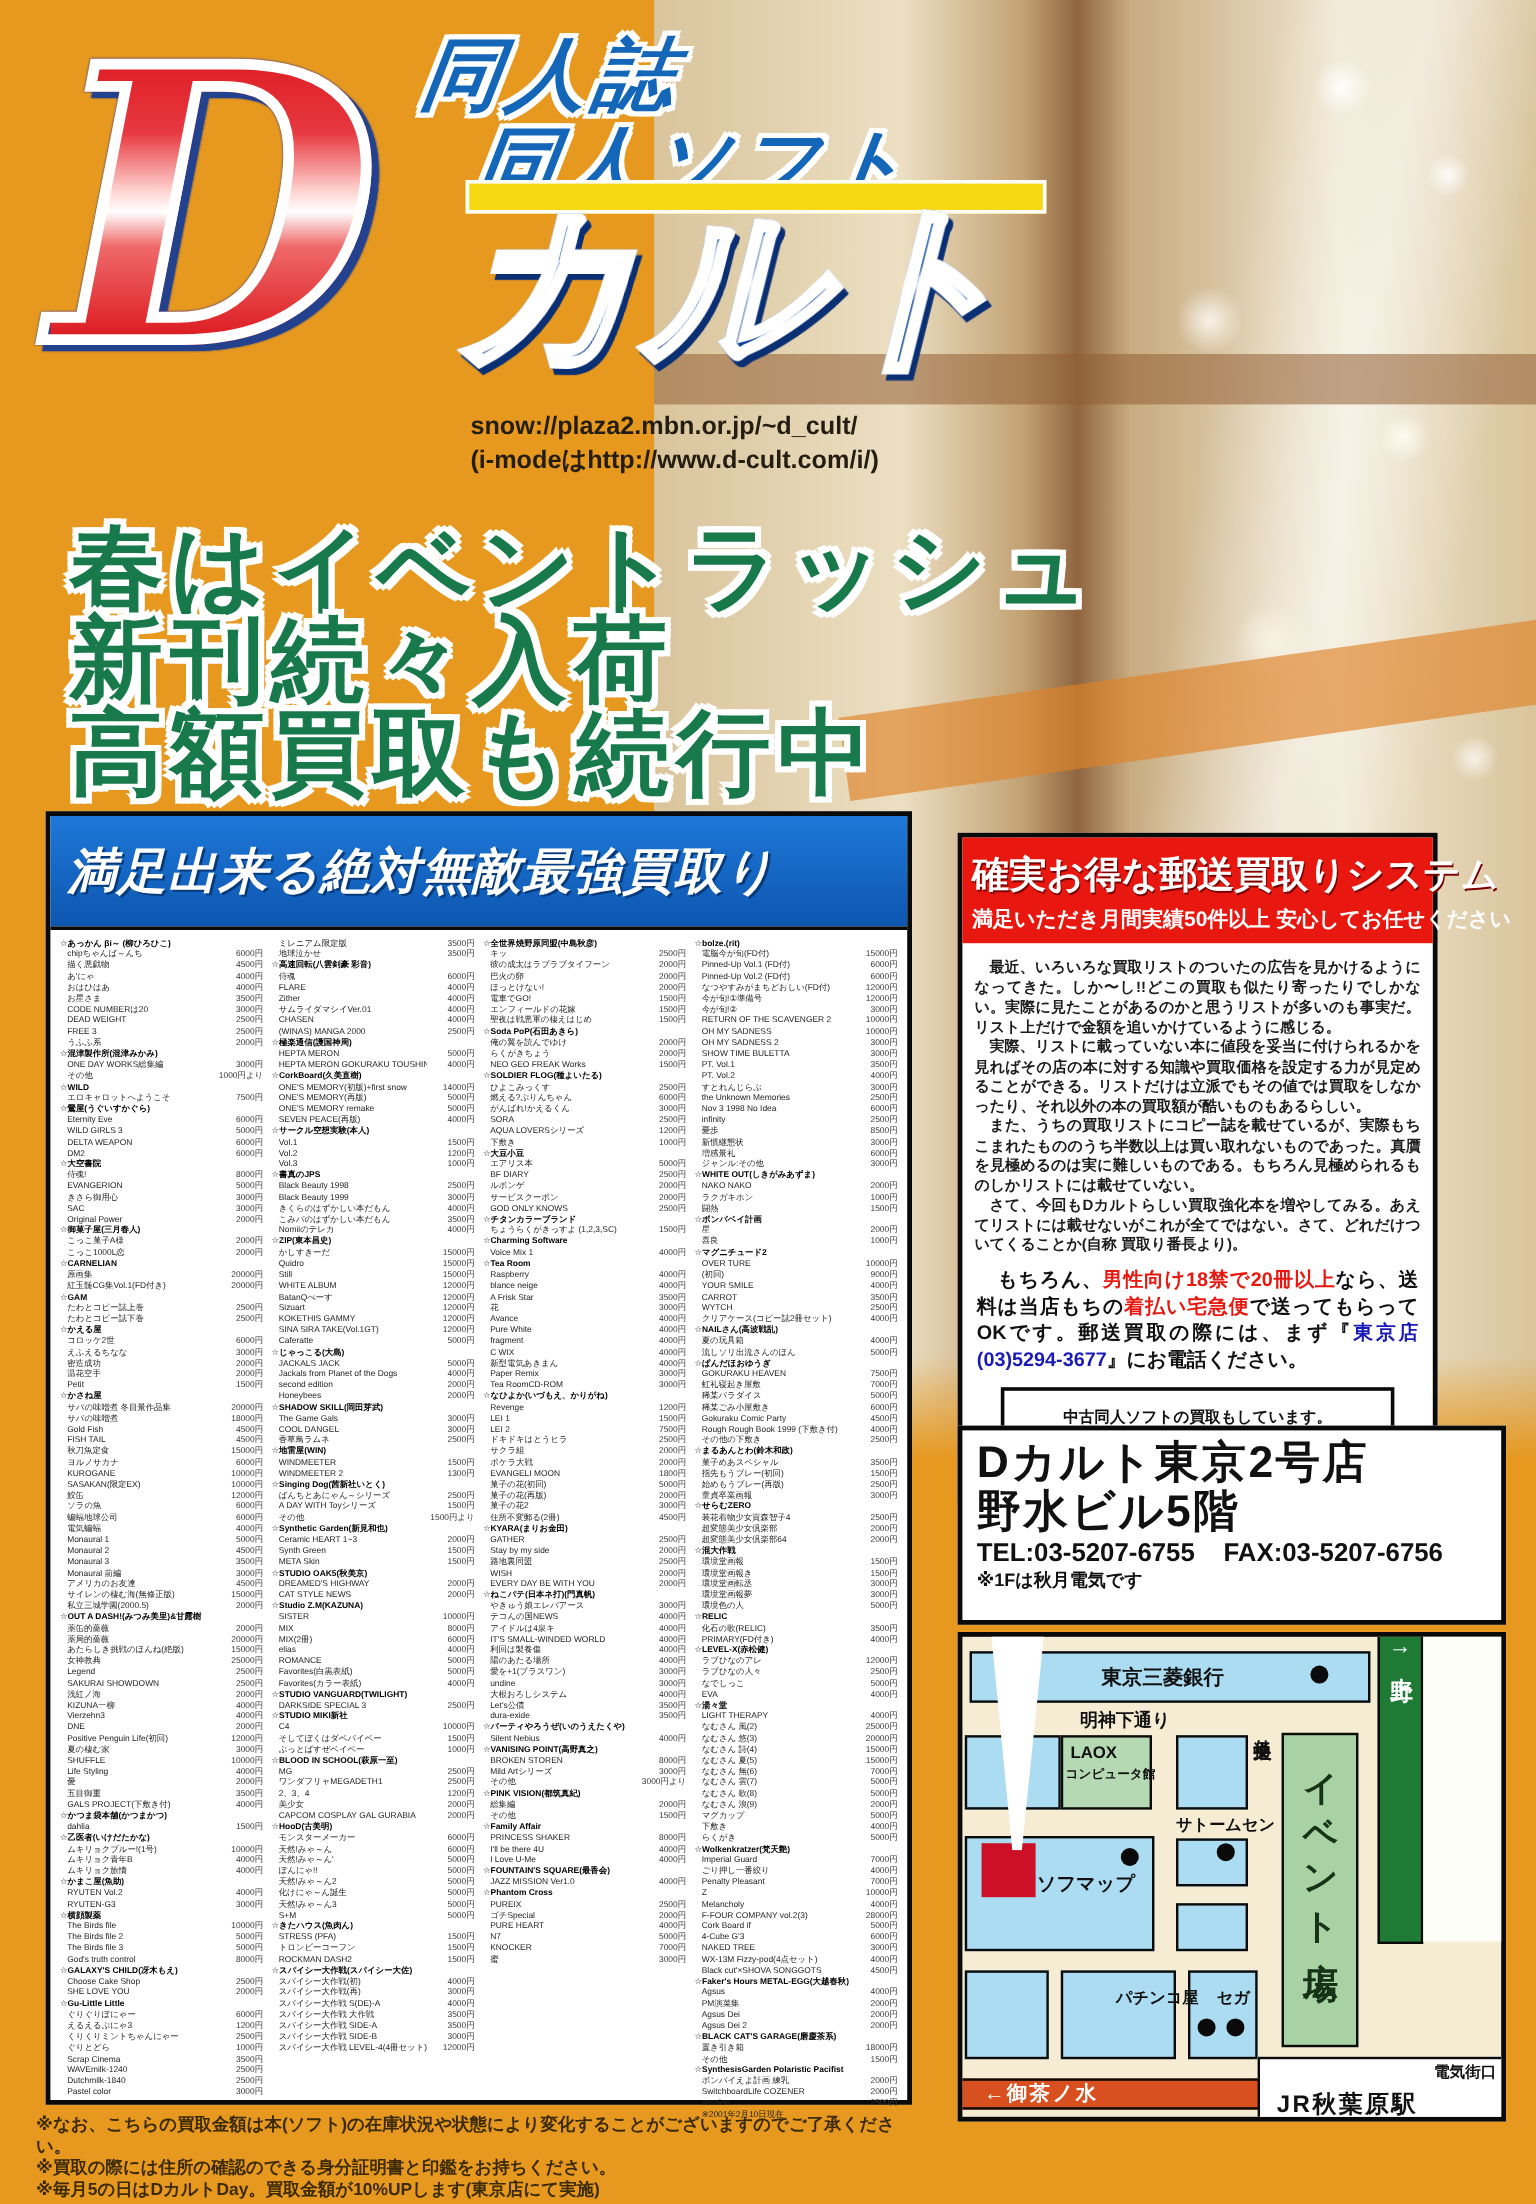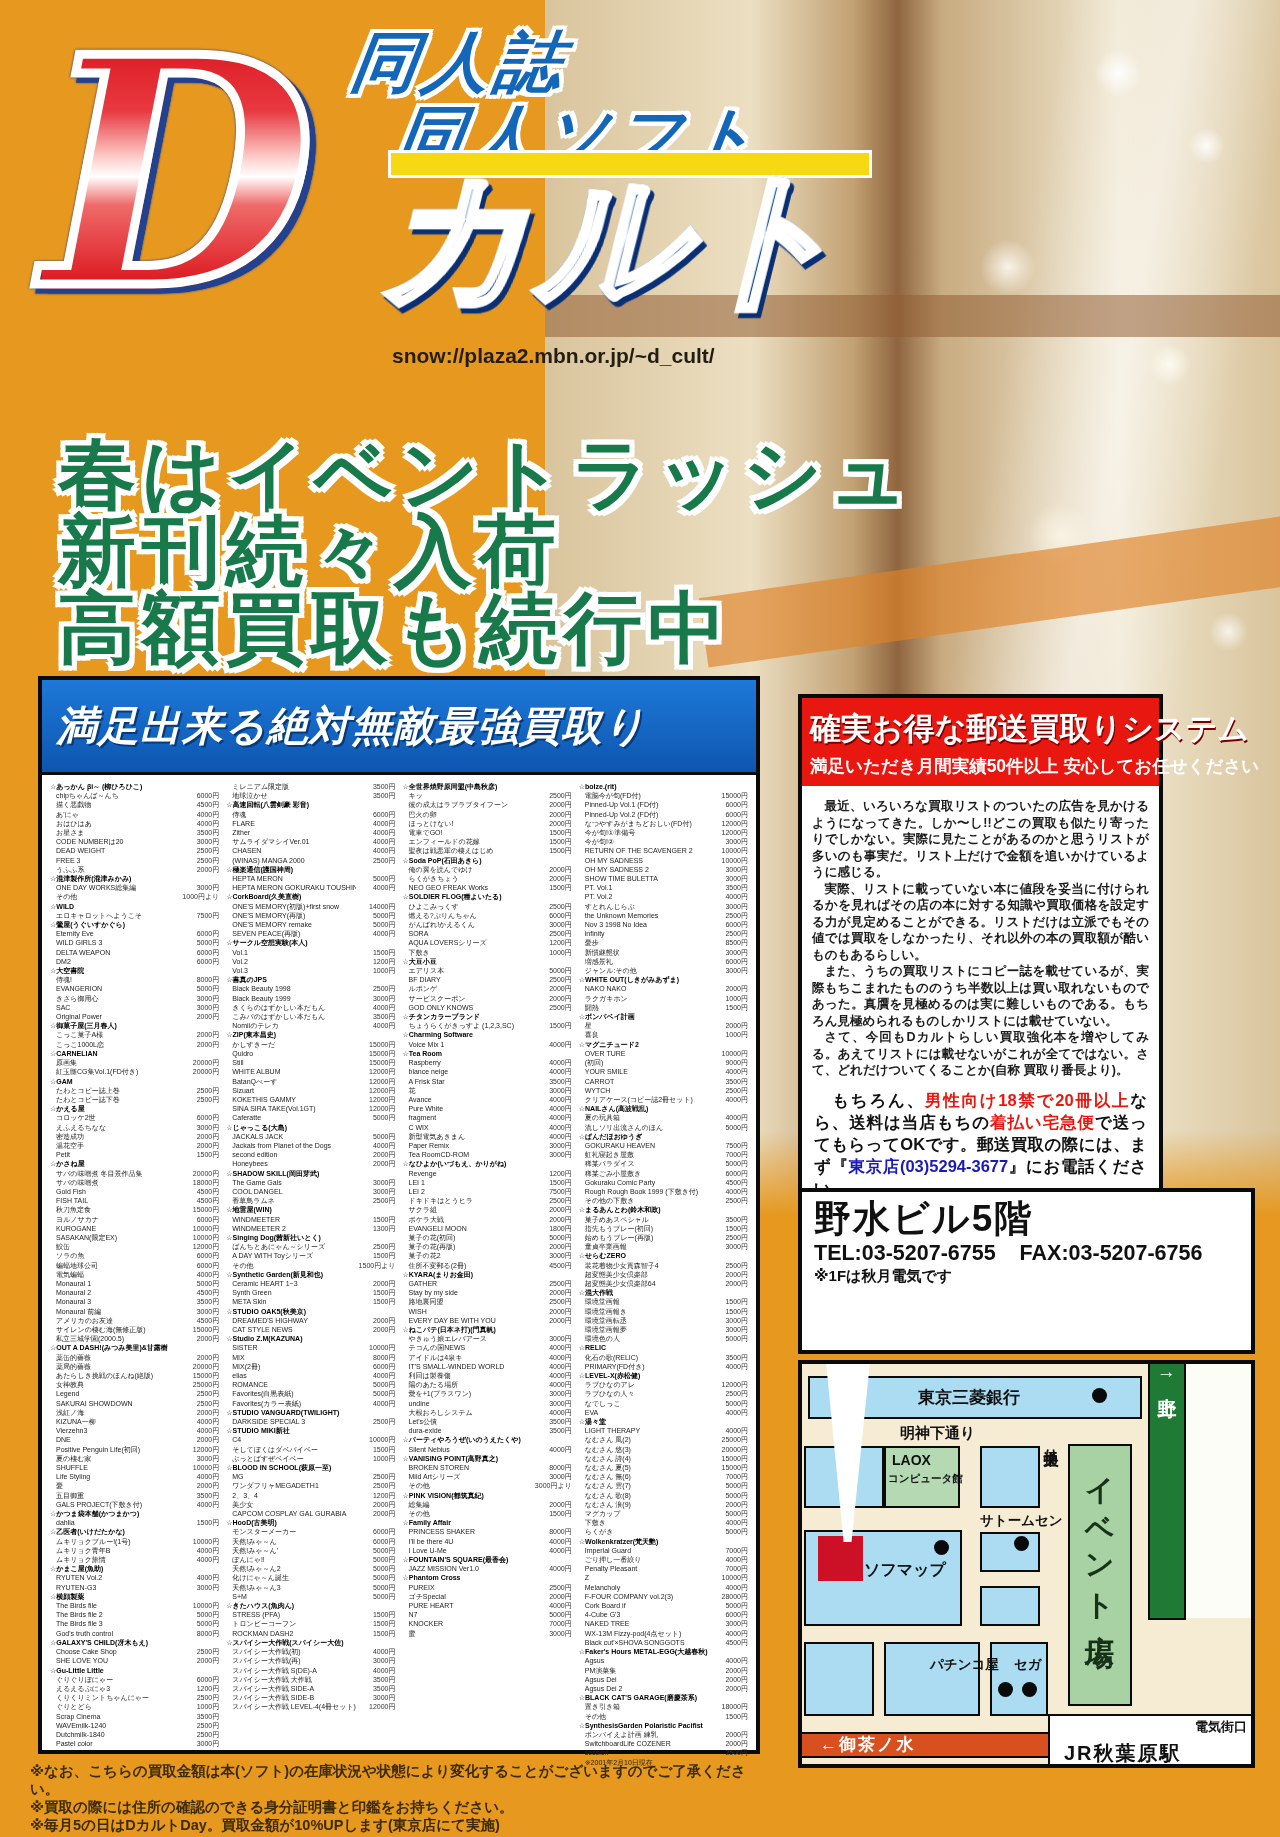--- a/index.html
+++ b/index.html
@@ -63,21 +63,21 @@
   .pcol{flex:1;min-width:0;}
   .prow{display:flex;align-items:baseline;line-height:9.2px;font-size:7px;color:#222;}
   .prow .n{flex:1;overflow:hidden;white-space:nowrap;padding-left:6px;}
   .prow.hd .n{padding-left:0;font-weight:bold;color:#000;}
   .prow .p{text-align:right;min-width:40px;white-space:nowrap;color:#333;}
 
   #footnotes{position:absolute;left:30px;top:1762px;width:720px;}
   .footnote{font-size:14.5px;font-weight:bold;color:#3c2b06;line-height:18px;letter-spacing:0;}
 
   
-  #mail{position:absolute;left:798px;top:694px;width:365px;background:#fff;border:4px solid #0a0a0a;box-sizing:border-box;}
+  #mail{position:absolute;left:798px;top:694px;width:400px;background:#fff;border:4px solid #0a0a0a;box-sizing:border-box;}
   #mail-header{background:#e8170f;padding:10px 8px 8px;text-align:center;}
   #mail-title{color:#fff;font-size:31px;font-weight:bold;letter-spacing:0;white-space:nowrap;text-shadow:1px 2px 0 #7a0000;}
   #mail-subtitle{color:#fff;font-size:17.5px;font-weight:bold;margin-top:4px;white-space:nowrap;}
   #mail-body{padding:12px 10px 12px;}
   .mail-p{margin:0;font-size:12.5px;font-weight:bold;color:#1c1c1c;line-height:16.5px;text-indent:1em;text-align:justify;}
   #phone-p{margin:10px 2px 0;font-size:16.5px;font-weight:bold;line-height:22px;color:#111;text-align:justify;}
   #phone-p .red{color:#e8170f;}
   #phone-p .blue{color:#1a1ab8;}
   #used-soft-box{border:3px solid #0a0a0a;margin:12px 22px 4px;padding:8px 6px;text-align:center;}
   .used-soft-line{font-size:13px;font-weight:bold;color:#111;line-height:27px;white-space:nowrap;}
@@ -120,20 +120,21 @@
   <div id="photo-frame-h"></div>
   <div id="photo-beam"></div>
   <div id="photo-fade"></div>
 
   <div id="logo-line1" class="logo-jp">同人誌</div>
   <div id="logo-line2" class="logo-jp">同人ソフト</div>
   <div id="logo-d">D</div>
   <div id="logo-bar"></div>
   <div id="logo-kana">カルト</div>
   <div id="logo-url1" class="logo-url">snow://plaza2.mbn.or.jp/~d_cult/</div>
+  <div id="logo-url2" class="logo-url">(i-modeはhttp://www.d-cult.com/i/)</div>
 
   <div id="slogans">
       <div class="slogan-line">春はイベントラッシュ</div>
       <div class="slogan-line">新刊続々入荷</div>
       <div class="slogan-line">高額買取も続行中</div>
     </div>
 
   <div id="buyback">
     <div id="buyback-header">
       <div id="buyback-title">満足出来る絶対無敵最強買取り</div>
@@ -1726,20 +1727,21 @@
         </div>
       <p id="phone-p"><span>　もちろん、</span><span class="red">男性向け18禁で20冊以上</span><span>なら、送料は当店もちの</span><span class="red">着払い宅急便</span><span>で送ってもらってOKです。郵送買取の際には、まず『</span><span class="blue">東京店(03)5294-3677</span><span>』にお電話ください。</span></p>
       <div id="used-soft-box">
         <div class="used-soft-line">中古同人ソフトの買取もしています。</div>
         <div class="used-soft-line">お問い合わせください。</div>
       </div>
     </div>
   </div>
 
   <div id="store">
+    <div class="store-name">Dカルト東京2号店</div>
     <div class="store-name">野水ビル5階</div>
     <div id="store-tel-row">
       <span>TEL:03-5207-6755</span>&nbsp;&nbsp;&nbsp;
       <span>FAX:03-5207-6756</span>
     </div>
     <div id="store-note">※1Fは秋月電気です</div>
   </div>
 
   <div id="map">
     <div class="blk" style="left:6px;top:12px;width:334px;height:43px;"></div>

